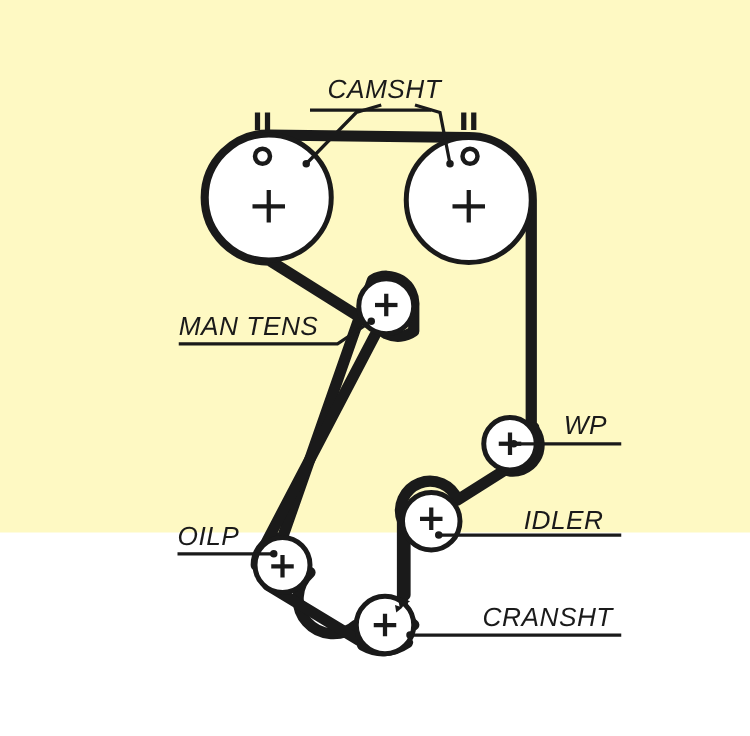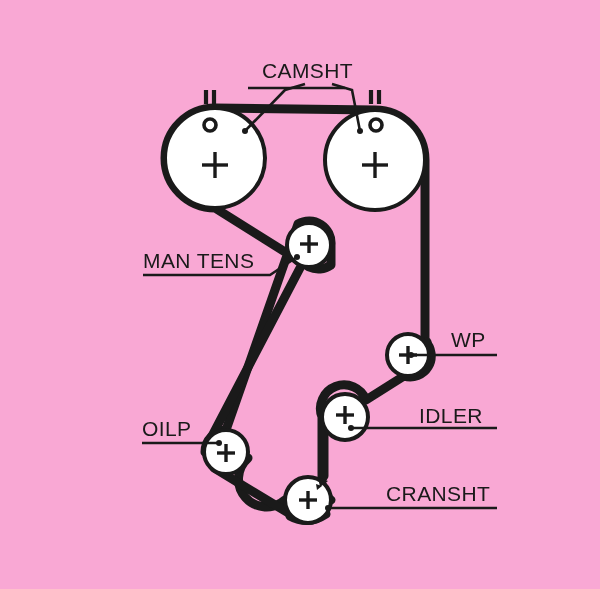--- a/index.html
+++ b/index.html
@@ -10,22 +10,23 @@
   }
   body {
     width: 600px;
     height: 589px;
     font-family: "Liberation Sans", sans-serif;
     overflow: hidden;
   }
   #diagram-root {
     position: relative;
     width: 600px;
-    height: 589px;
-    background: #f9a8d4;
+    height: 426px;
+    background: #fef9c3;
+    font-style: italic;
   }
   svg#belt-diagram {
     display: block;
     width: 600px;
     height: 589px;
   }
   .belt-path {
     fill: none;
     stroke: #1a1a1a;
     stroke-width: 9;

